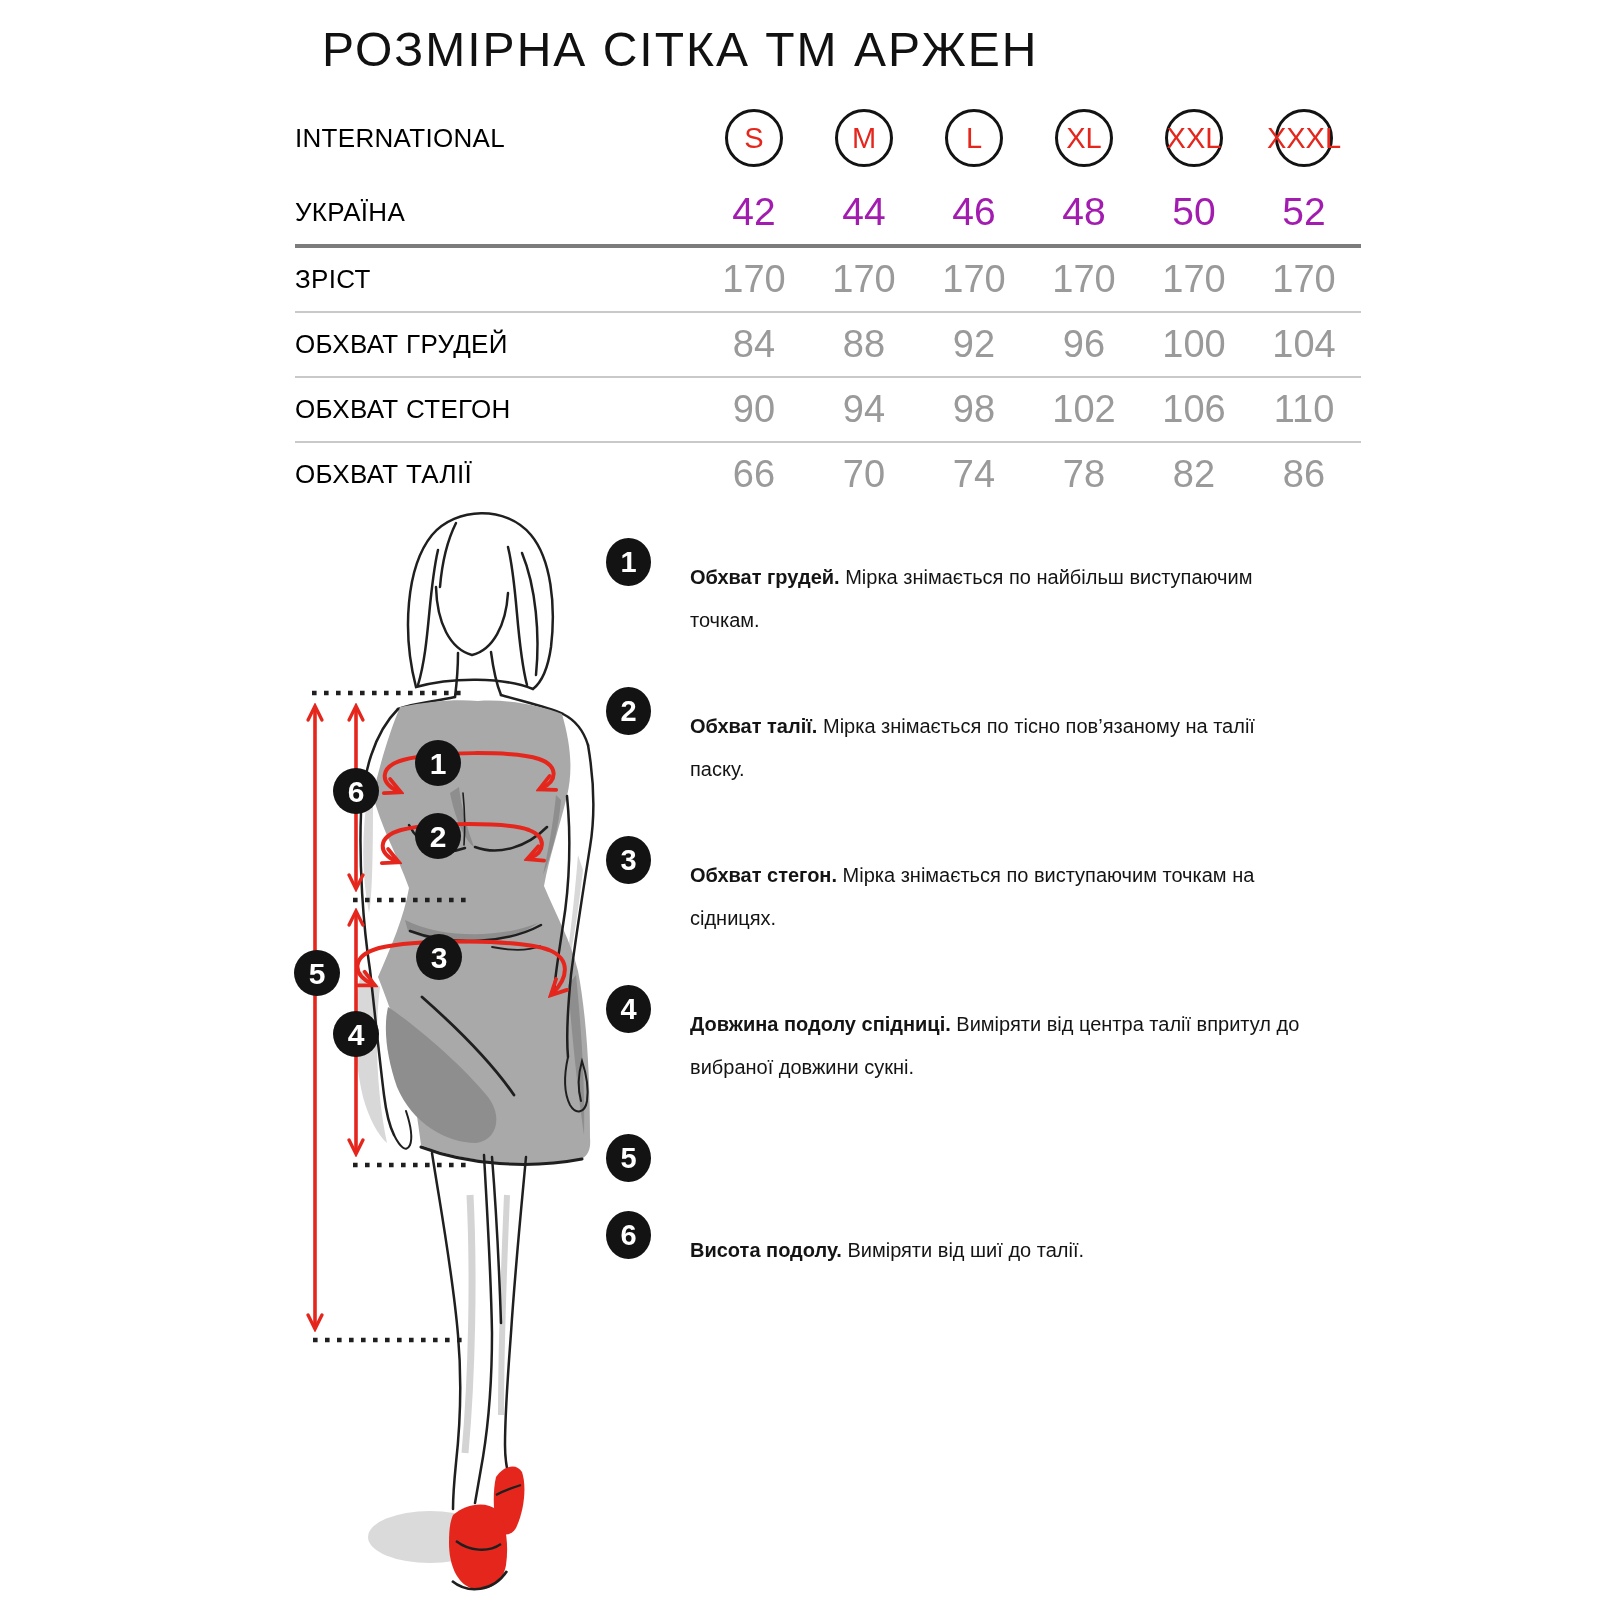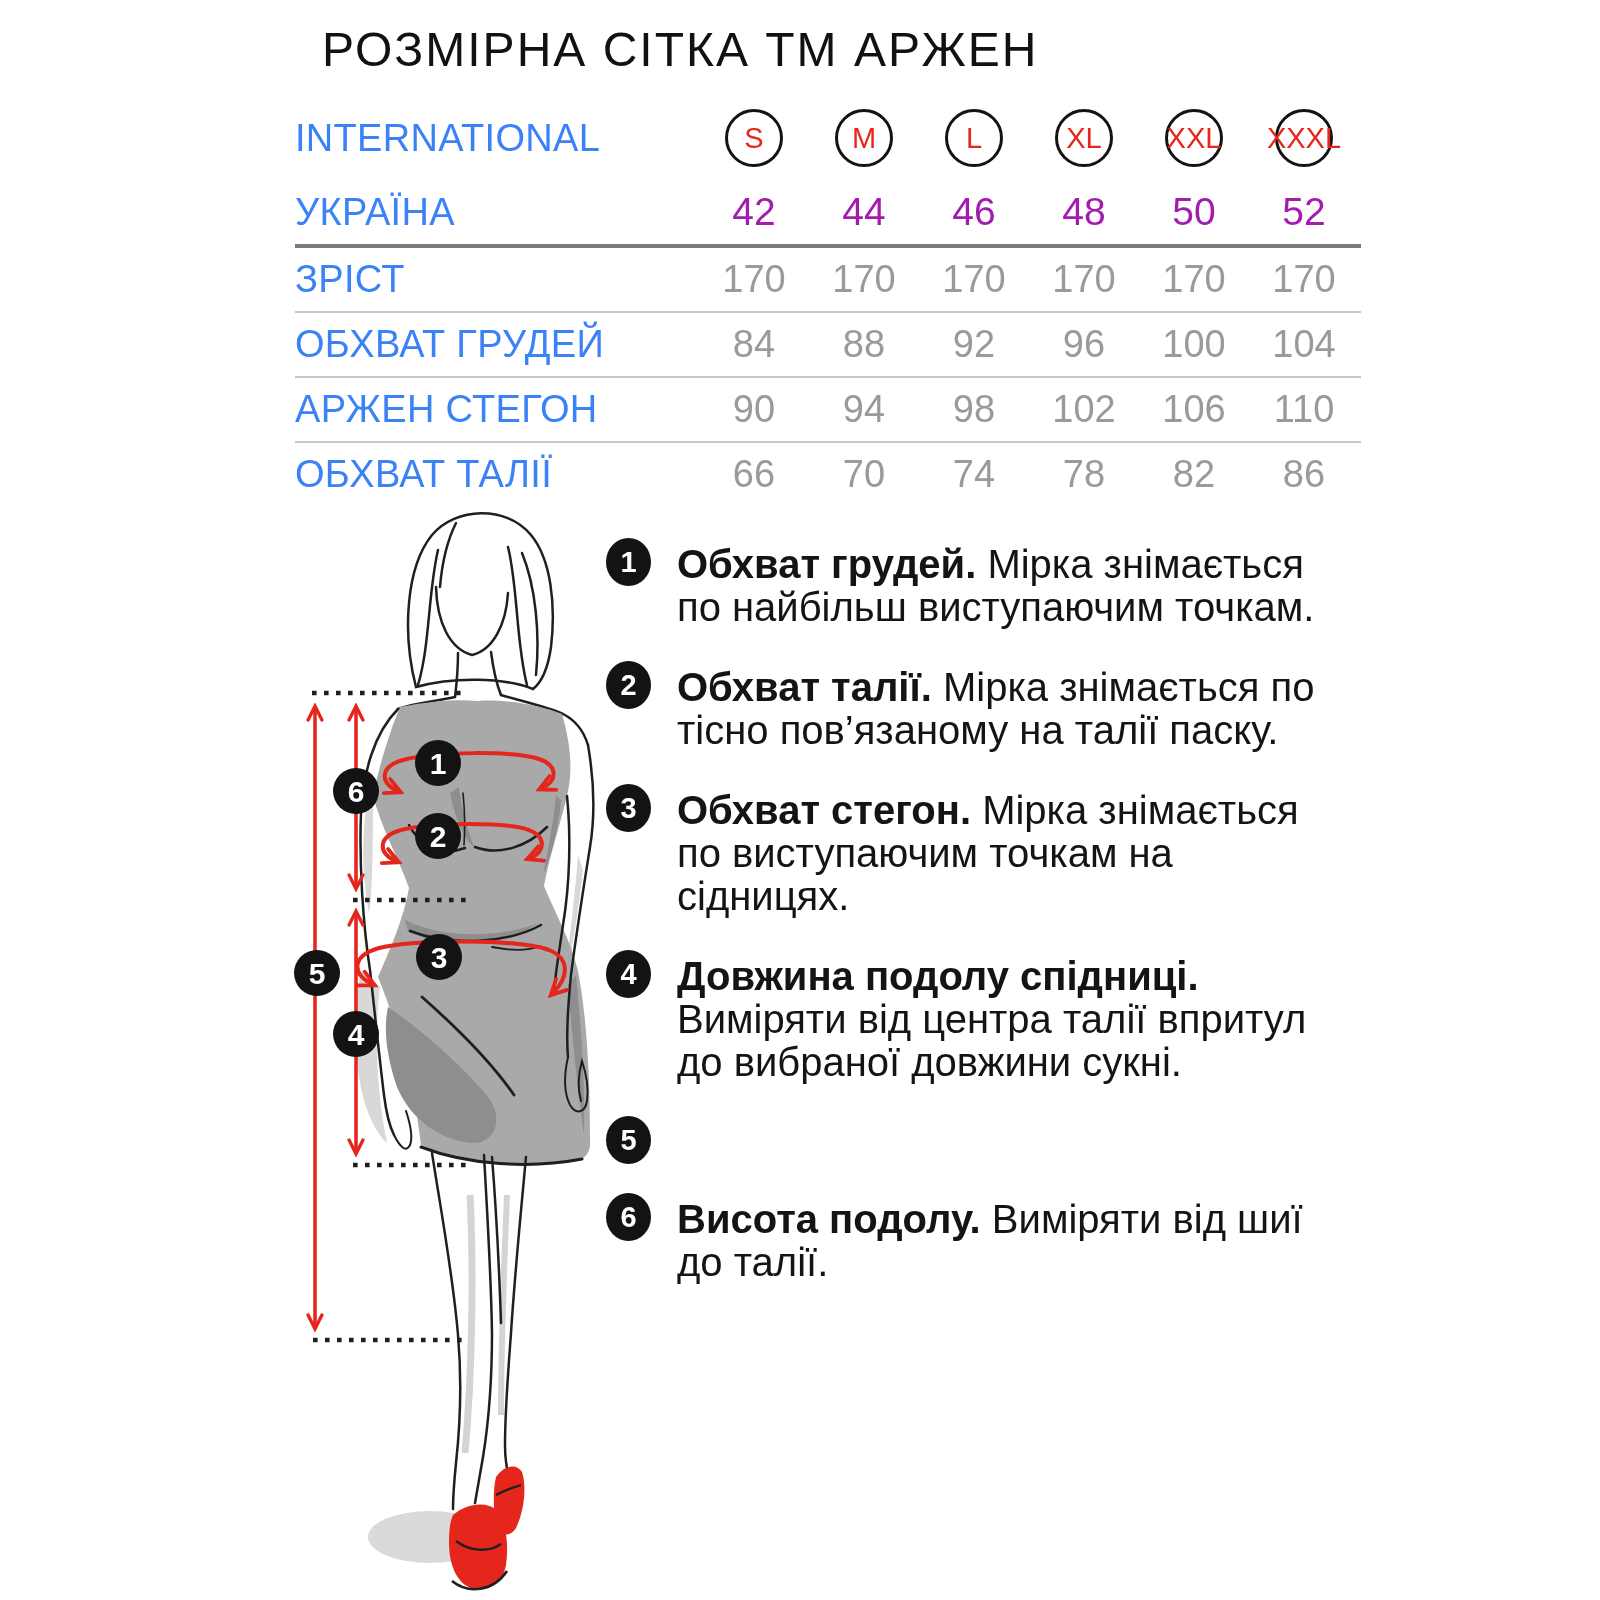--- a/index.html
+++ b/index.html
@@ -6,40 +6,40 @@
   #canvas{position:relative;width:1600px;height:1600px;background:#ffffff;overflow:hidden;
           font-family:"Liberation Sans",sans-serif;color:#141414;}
 
   
   .page-title{position:absolute;left:295px;top:22px;font-size:48px;font-weight:400;
               letter-spacing:2px;color:#111;white-space:nowrap;margin-left:27px;}
 
   
   .size-table{position:absolute;left:295px;top:96px;width:1066px;}
   .trow{display:grid;grid-template-columns:404px repeat(6,110px);align-items:center;}
-  .tlabel{font-size:38px;color:#3b82f6;letter-spacing:0.3px;}
+  .tlabel{font-size:26px;color:#000000;letter-spacing:0.3px;}
   .tcell{text-align:center;display:flex;align-items:center;justify-content:center;}
   .r-int{height:84px;}
   .size-circle{width:52px;height:52px;border:3.5px solid #131313;border-radius:50%;
                display:flex;align-items:center;justify-content:center;
                color:#e5261d;font-size:29px;font-weight:400;white-space:nowrap;overflow:visible;}
   .r-ua{height:64px;}
   .r-ua .tcell{font-size:39px;color:#a21caf;}
   .r-meas{height:63px;border-top:2px solid #c9c9c9;}
   .r-meas .tcell{font-size:38px;color:#9a9a9a;}
   .r-meas.first{border-top:4px solid #7c7c7c;}
 
   
   .legend{position:absolute;left:606px;top:540px;width:724px;display:flex;
           flex-direction:column;gap:31px;}
   .legend-item{display:flex;align-items:flex-start;}
   .lbadge{flex:0 0 auto;width:45px;height:48px;margin:-2px 23px 0 0;border-radius:50%;
           background:#131313;color:#fff;font-size:29px;font-weight:700;
           display:flex;align-items:center;justify-content:center;}
-  .ltext{font-size:40px;line-height:43px;color:#141414;width:650px;margin:3px;}
+  .ltext{font-size:20px;line-height:43px;color:#141414;width:650px;margin:16px;}
   .ltext b{font-weight:700;}
 
   
   .figure-svg{position:absolute;left:260px;top:495px;}
   .figure-svg text{font-family:"Liberation Sans",sans-serif;font-weight:700;}
 </style>
 </head>
 <body>
 
 <div id="canvas">
@@ -94,21 +94,21 @@
       <div class="tlabel">ОБХВАТ ГРУДЕЙ</div>
       <div class="tcell">84</div>
       <div class="tcell">88</div>
       <div class="tcell">92</div>
       <div class="tcell">96</div>
       <div class="tcell">100</div>
       <div class="tcell">104</div>
     </div>
 
     <div class="trow r-meas">
-      <div class="tlabel">АРЖЕН СТЕГОН</div>
+      <div class="tlabel">ОБХВАТ СТЕГОН</div>
       <div class="tcell">90</div>
       <div class="tcell">94</div>
       <div class="tcell">98</div>
       <div class="tcell">102</div>
       <div class="tcell">106</div>
       <div class="tcell">110</div>
     </div>
 
     <div class="trow r-meas">
       <div class="tlabel">ОБХВАТ ТАЛІЇ</div>

